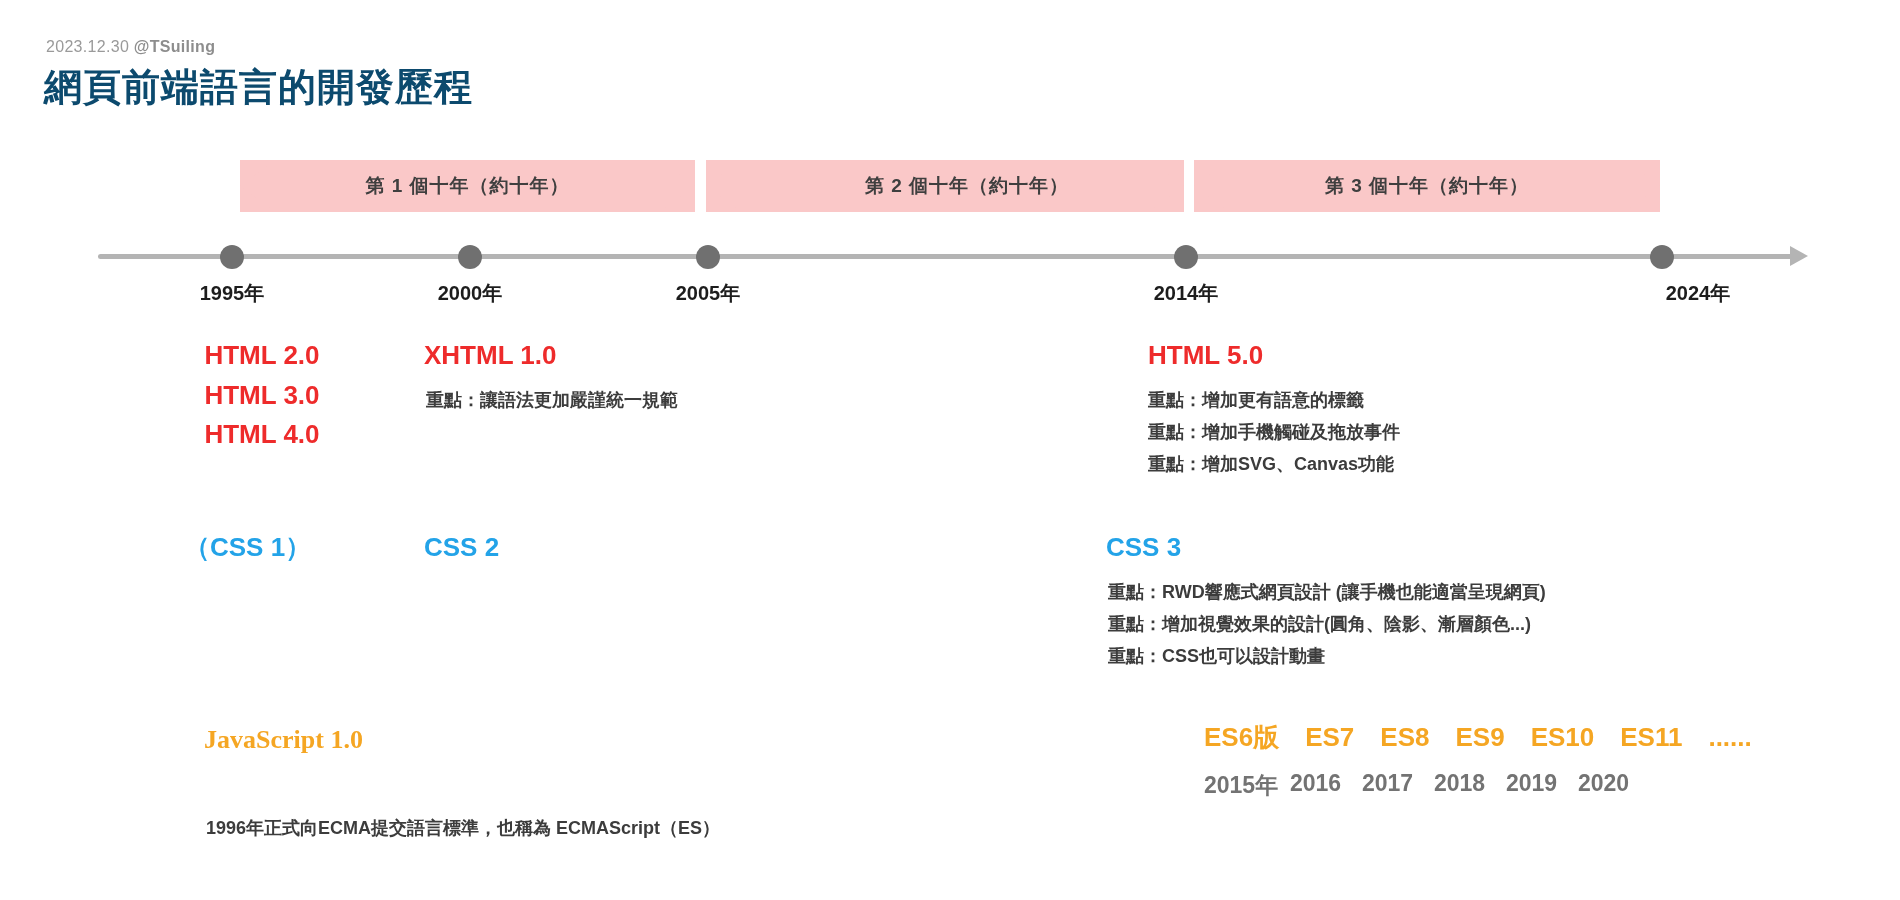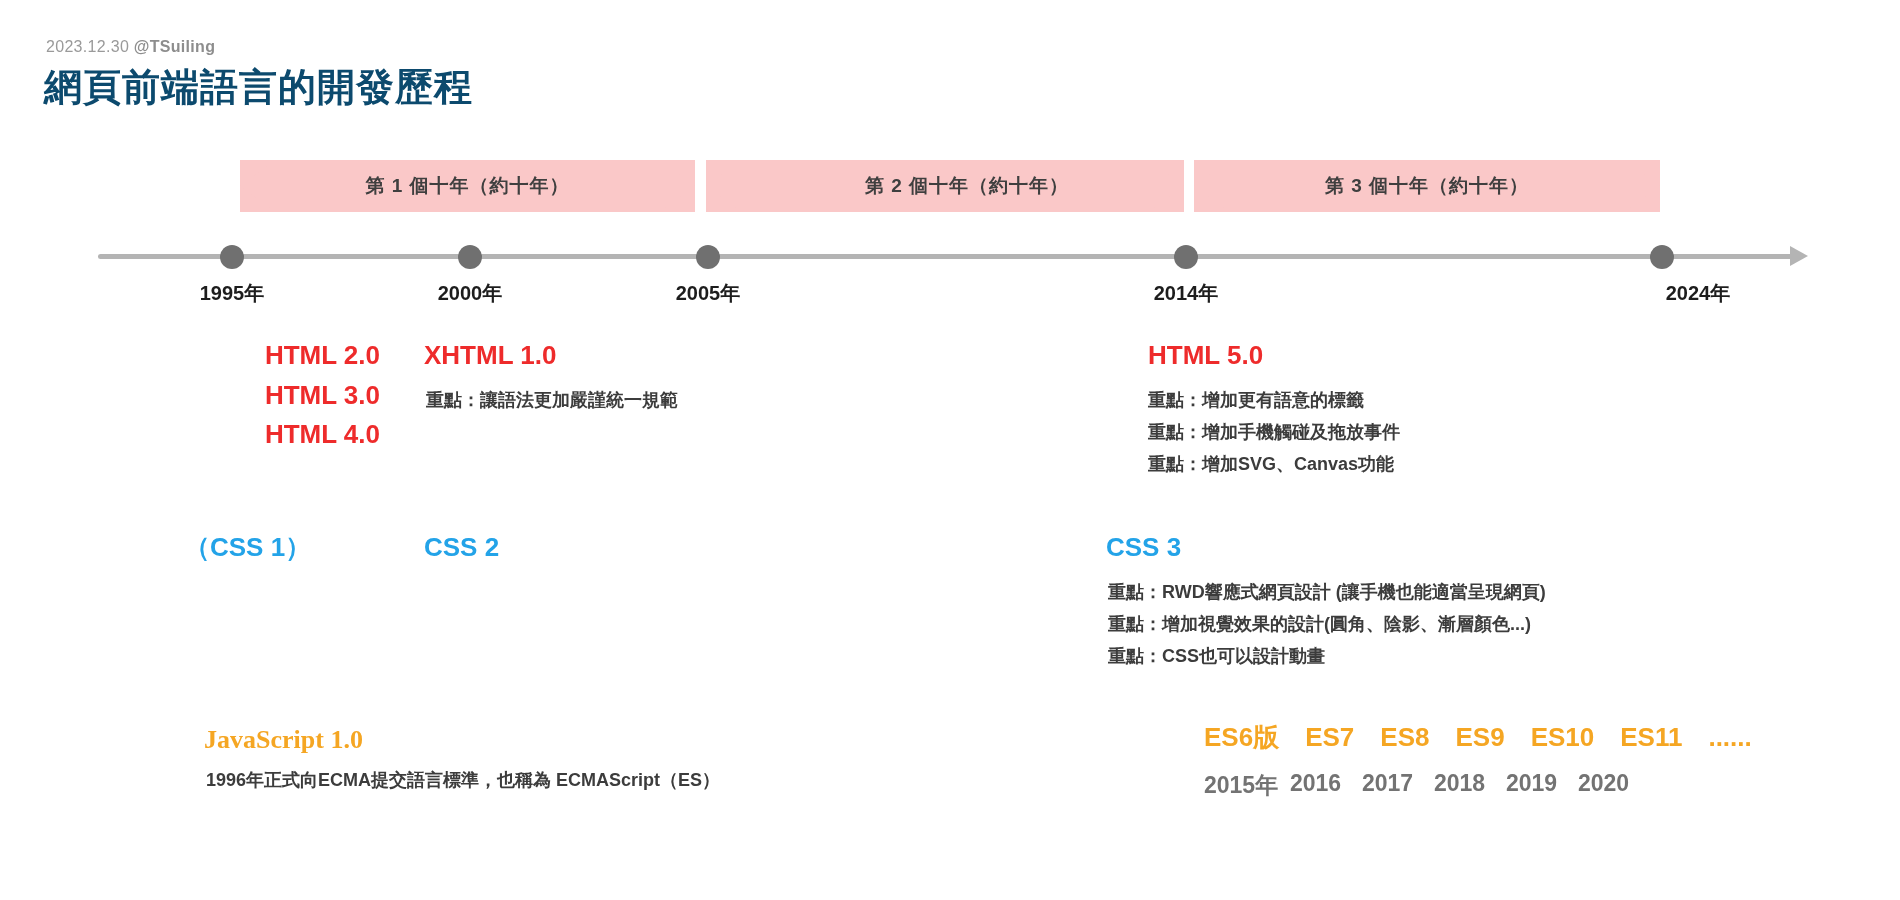--- a/index.html
+++ b/index.html
@@ -211,21 +211,21 @@
   <div class="node" style="left:708px;"></div>
   <div class="node" style="left:1186px;"></div>
   <div class="node" style="left:1662px;"></div>
 
   <div class="year" style="left:232px;">1995年</div>
   <div class="year" style="left:470px;">2000年</div>
   <div class="year" style="left:708px;">2005年</div>
   <div class="year" style="left:1186px;">2014年</div>
   <div class="year" style="left:1662px;margin-left:36px;">2024年</div>
 
-  <div class="block head-html right-align" style="left:120px; top:336px; width:260px;">
+  <div class="block head-html right-align" style="left:132px; top:336px; width:260px;text-align:center;">
     <div>HTML 2.0</div>
     <div>HTML 3.0</div>
     <div>HTML 4.0</div>
   </div>
 
   <div class="block head-html" style="left:424px; top:336px;">XHTML 1.0</div>
   <div class="block note" style="left:426px; top:384px;">重點：讓語法更加嚴謹統一規範</div>
 
   <div class="block head-html" style="left:1148px; top:336px;">HTML 5.0</div>
   <div class="block note" style="left:1148px; top:384px;">
@@ -237,21 +237,21 @@
   <div class="block head-css" style="left:184px; top:528px;">（CSS 1）</div>
   <div class="block head-css" style="left:424px; top:528px;">CSS 2</div>
   <div class="block head-css" style="left:1106px; top:528px;">CSS 3</div>
   <div class="block note" style="left:1108px; top:576px;">
     <div>重點：RWD響應式網頁設計 (讓手機也能適當呈現網頁)</div>
     <div>重點：增加視覺效果的設計(圓角、陰影、漸層顏色...)</div>
     <div>重點：CSS也可以設計動畫</div>
   </div>
 
   <div class="block head-js" style="left:204px; top:720px;font-family:Liberation Serif, serif;">JavaScript 1.0</div>
-  <div class="block note" style="left:206px; top:764px;">1996年正式向ECMA提交語言標準，也稱為 ECMAScript（ES）</div>
+  <div class="block note" style="left:206px; top:812px;">1996年正式向ECMA提交語言標準，也稱為 ECMAScript（ES）</div>
 
   <div class="es-row" style="left:1204px; top:720px; gap:26px;">
     <span class="es-item">ES6版</span>
     <span class="es-item">ES7</span>
     <span class="es-item">ES8</span>
     <span class="es-item">ES9</span>
     <span class="es-item">ES10</span>
     <span class="es-item">ES11</span>
     <span class="es-item">......</span>
   </div>

